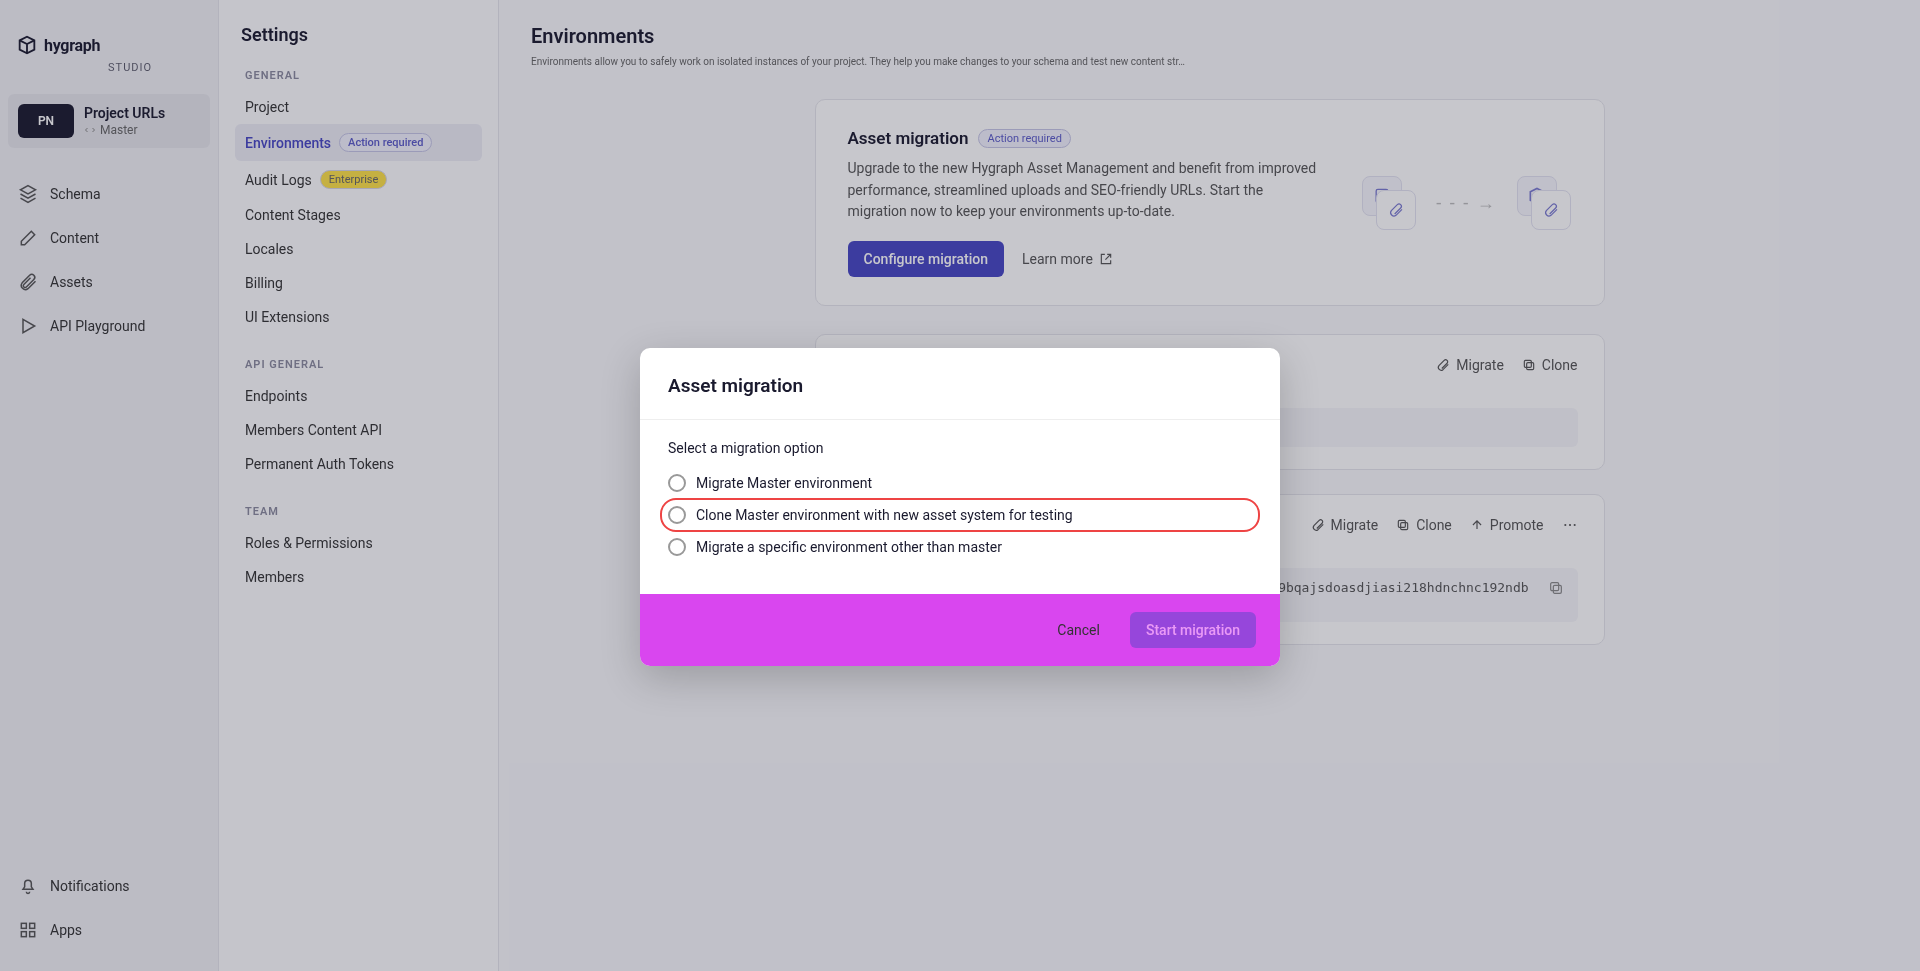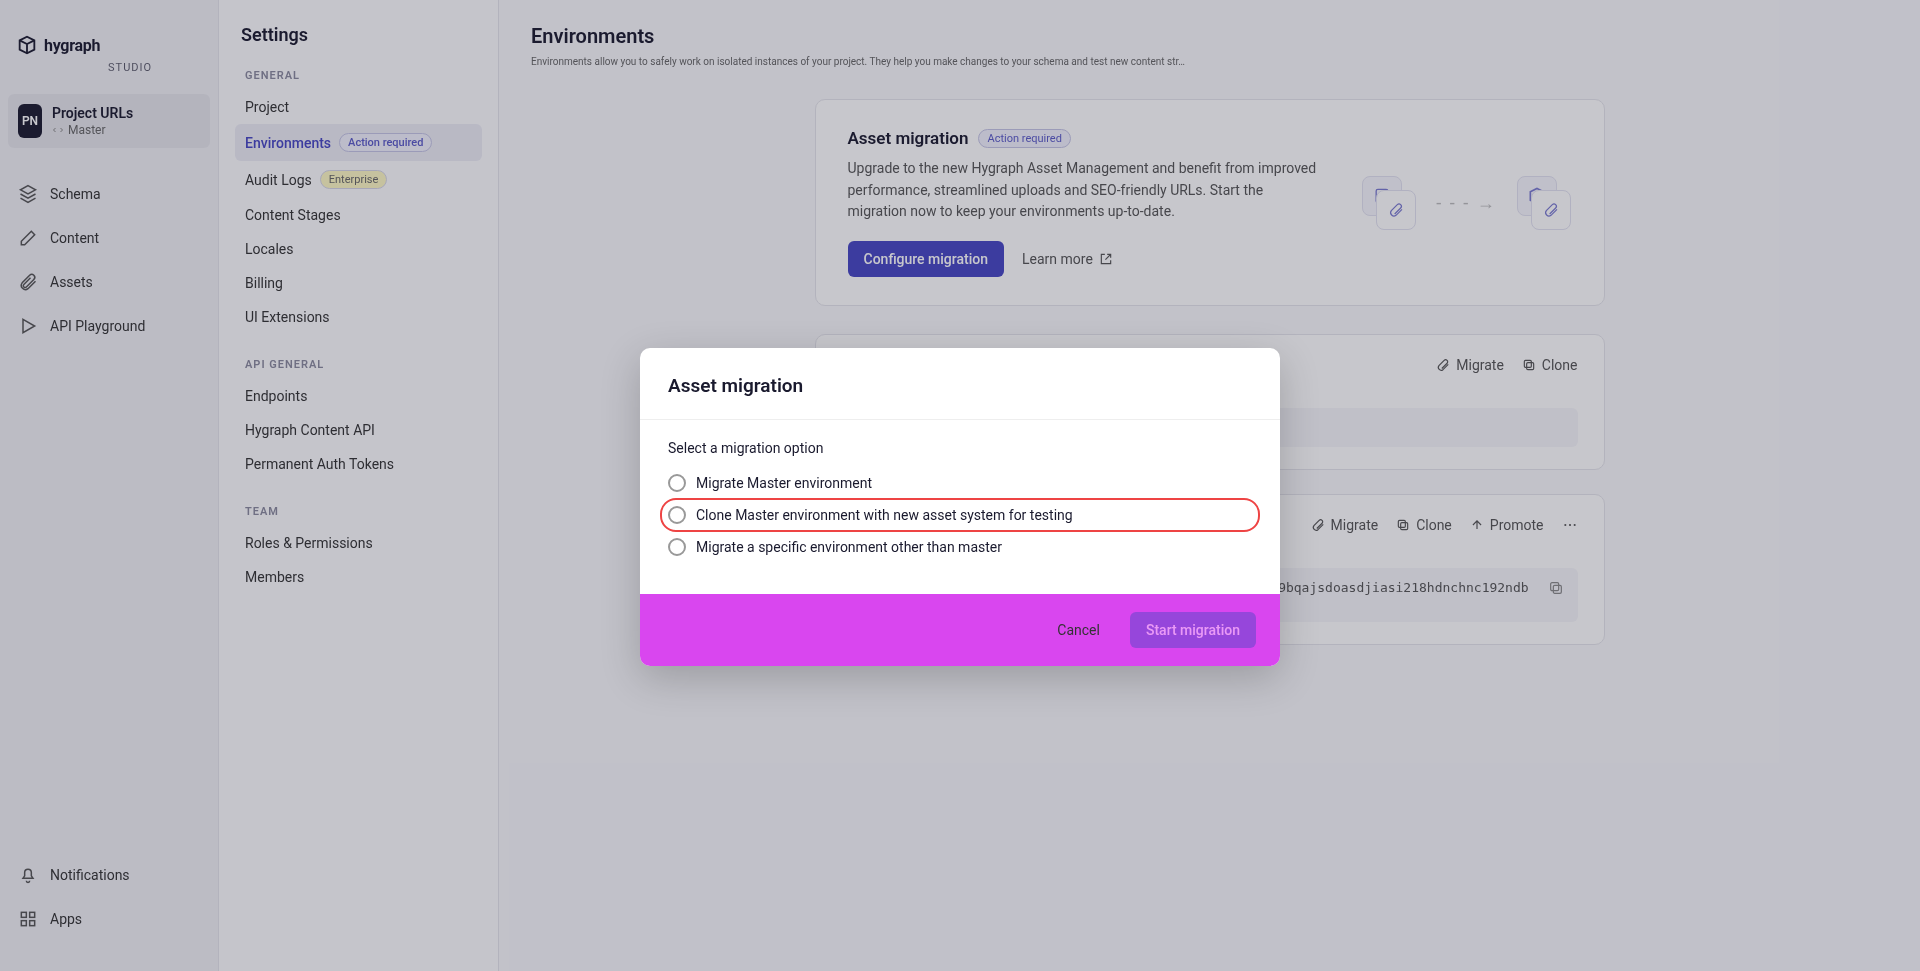--- a/index.html
+++ b/index.html
@@ -8,40 +8,40 @@
 .app { display: flex; height: 100%; }
 
 
 .sidebar-left { width: 219px; background: #f0f0f5; border-right: 1px solid #e5e5eb; display: flex; flex-direction: column; }
 .logo { padding: 16px 16px 12px; display: flex; align-items: center; gap: 6px; }
 .logo-mark { width: 22px; height: 22px; }
 .logo-text { font-weight: 700; font-size: 16px; letter-spacing: -0.3px; }
 .logo-sub { font-size: 11px; letter-spacing: 1px; opacity: 0.7; margin-left: 2px; margin-top: 45px; }
 
 .project-box { margin: 8px 8px 12px; padding: 10px; border-radius: 6px; display: flex; align-items: center; gap: 10px; background: rgba(0,0,0,0.04); }
-.project-avatar { width: 24px; height: 34px; background: #1a1a2e; color: #fff; border-radius: 6px; display: flex; align-items: center; justify-content: center; font-size: 12px; font-weight: 600; }
+.project-avatar { width: 56px; height: 34px; background: #1a1a2e; color: #fff; border-radius: 6px; display: flex; align-items: center; justify-content: center; font-size: 12px; font-weight: 600; }
 .project-info { display: flex; flex-direction: column; gap: 2px; }
 .project-name { font-weight: 600; font-size: 14px; }
 .project-env { font-size: 12px; color: #666; display: flex; align-items: center; gap: 4px; }
 
 .nav { list-style: none; padding: 12px 0; }
 .nav-item { padding: 12px 18px; display: flex; align-items: center; gap: 12px; font-size: 14px; color: #333; cursor: pointer; }
 .nav-item .icon { width: 20px; height: 20px; flex-shrink: 0; }
 
-.sidebar-bottom { margin-top: auto; padding-bottom: 18px; }
+.sidebar-bottom { margin-top: auto; padding-bottom: 7px; }
 
 
 .settings-col { width: 280px; border-right: 1px solid #e5e5eb; background: #fcfcfe; padding: 24px 16px; }
 .settings-col h2 { font-size: 18px; font-weight: 600; margin-bottom: 24px; padding-left: 6px; }
 .settings-group { margin-bottom: 24px; }
 .settings-group-title { font-size: 11px; letter-spacing: 1px; color: #8a8a9e; font-weight: 600; padding: 0 10px 8px; }
 .settings-list { list-style: none; }
 .settings-item { padding: 9px 10px; font-size: 14px; color: #333; border-radius: 6px; cursor: pointer; display: flex; align-items: center; gap: 8px; }
 .settings-item.active { background: #ececf5; color: #4646c3; font-weight: 500; }
-.badge { font-size: 11px; padding: 2px 8px; border-radius: 10px; border: 1px solid #d5d5e5; color: #666; background: #fef9c3; }
+.badge { font-size: 11px; padding: 2px 8px; border-radius: 10px; border: 1px solid #d5d5e5; color: #666; background: #fde047; }
 .badge.action { border-color: #c5c5e5; color: #5a5ac8; background: #f0f0fc; }
 
 
 .main { flex: 1; padding: 24px 32px; overflow-y: auto; }
 .main-title { font-size: 20px; font-weight: 600; margin-bottom: 8px; }
 .main-desc { font-size: 10px; color: #666; margin-bottom: 32px; max-width: 1000px; overflow: hidden; text-overflow: ellipsis; white-space: nowrap; }
 
 .migration-card { border: 1px solid #e5e5eb; border-radius: 10px; padding: 28px 32px; margin: 0 auto 28px; max-width: 790px; display: flex; gap: 40px; background: #fff; }
 .migration-left { flex: 1; }
 .migration-head { display: flex; align-items: center; gap: 10px; margin-bottom: 10px; }
@@ -192,21 +192,21 @@
       </ul>
     </div>
 
     <div class="settings-group">
       <div class="settings-group-title">API GENERAL</div>
       <ul class="settings-list">
         <li class="settings-item">
             <span>Endpoints</span>
           </li>
         <li class="settings-item">
-            <span>Hygraph Content API</span>
+            <span>Members Content API</span>
           </li>
         <li class="settings-item">
             <span>Permanent Auth Tokens</span>
           </li>
       </ul>
     </div>
 
     <div class="settings-group">
       <div class="settings-group-title">TEAM</div>
       <ul class="settings-list">

